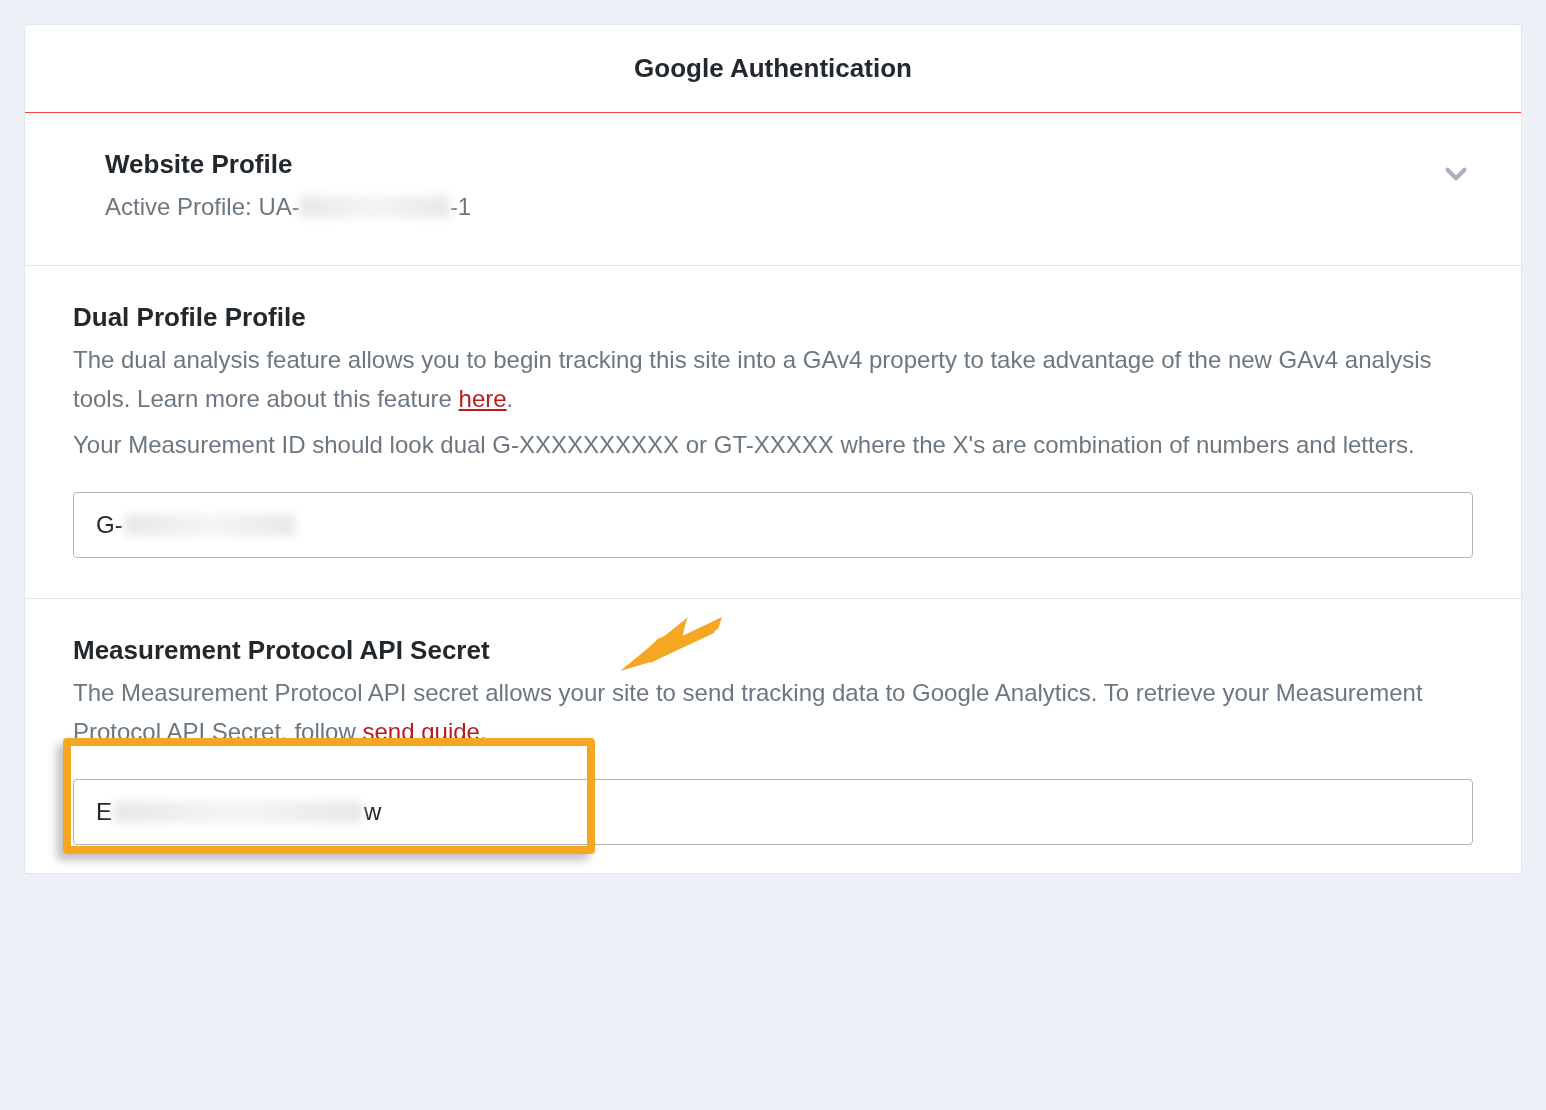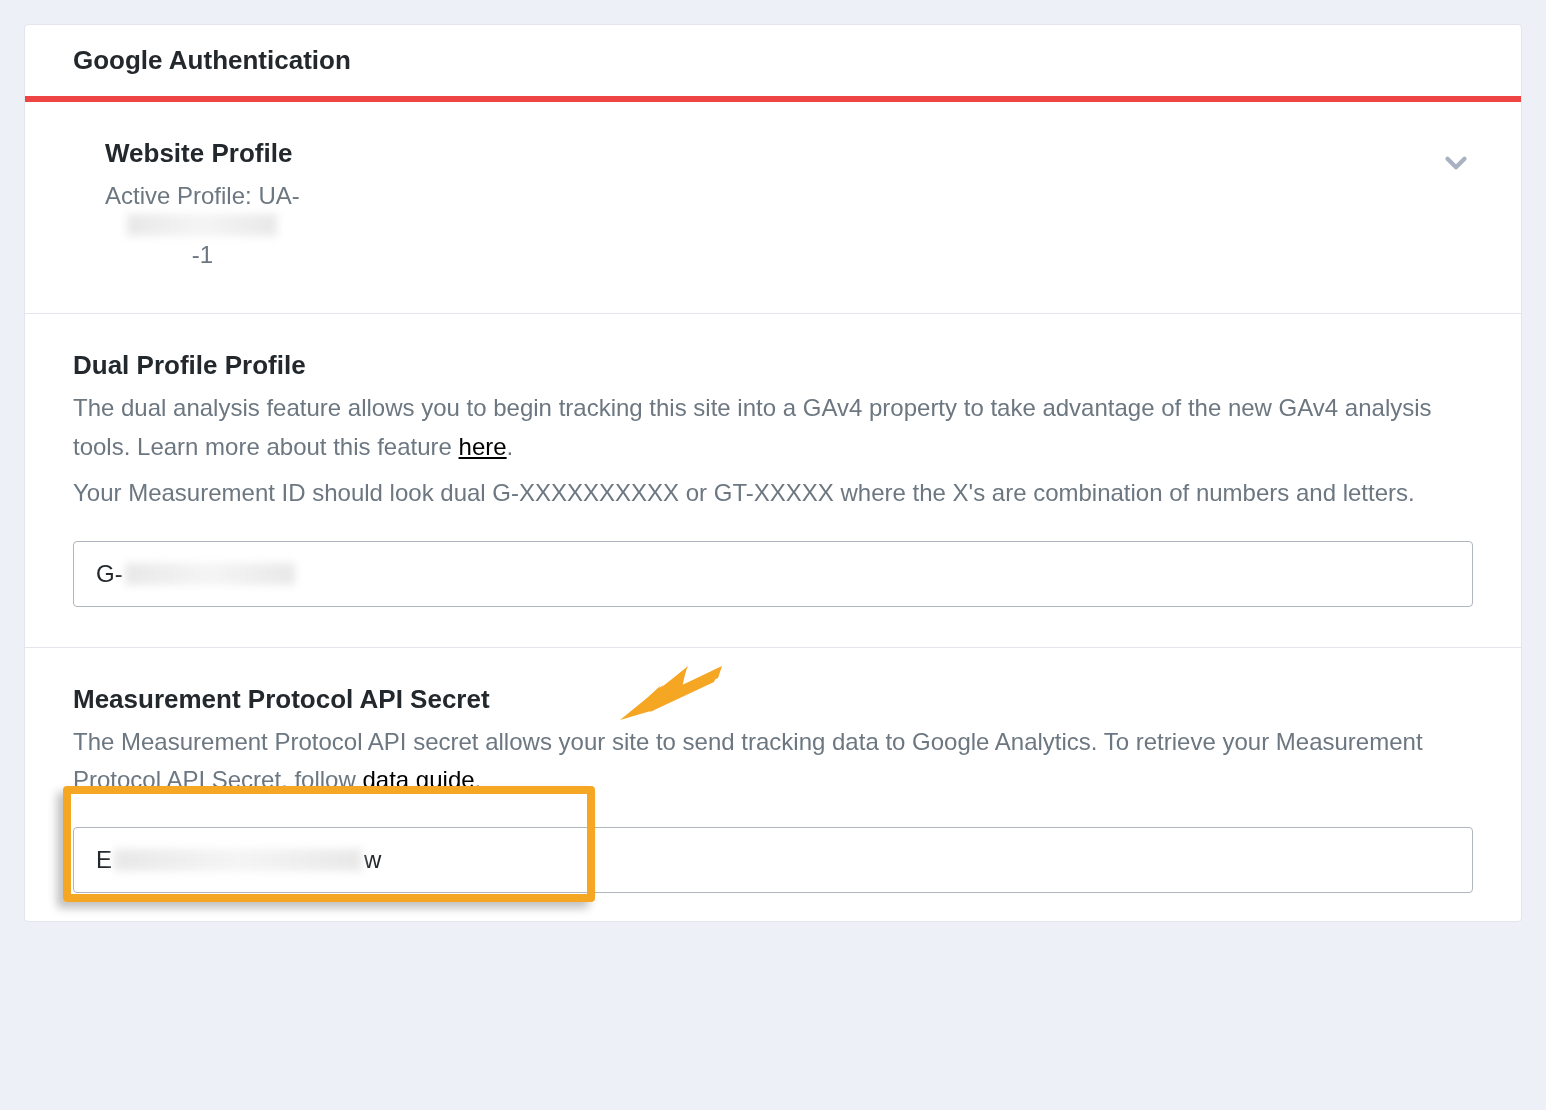--- a/index.html
+++ b/index.html
@@ -14,22 +14,23 @@
       width: 1546px;
       height: 1110px;
     }
     .panel {
       background: #ffffff;
       border: 1px solid #e3e6ed;
       border-radius: 4px;
       width: 100%;
     }
     .panel-header {
-      padding: 20px 48px;
-      border-bottom: 6px solid #ef4444;
+      padding: 28px 48px;
+      border-bottom: 1px solid #ef4444;
+      text-align: center;
     }
     .panel-header-title {
       font-size: 26px;
       font-weight: 700;
       color: #23282d;
     }
     .section {
       padding: 36px 48px 40px 48px;
       border-bottom: 1px solid #e3e6ed;
       position: relative;
@@ -51,21 +52,20 @@
     }
     .section-subtext {
       font-size: 24px;
       color: #6c7781;
       line-height: 1.55;
     }
     .active-profile-line {
       display: flex;
       align-items: center;
       gap: 0;
-      flex-direction: column;
     }
     .redacted-block {
       display: inline-block;
       background: #ffffff;
       height: 22px;
       vertical-align: middle;
       filter: blur(4px);
       background-image: linear-gradient(90deg, #e8e8e8 0%, #f5f5f5 50%, #e8e8e8 100%);
     }
     .chevron {
@@ -76,21 +76,21 @@
       flex-shrink: 0;
       margin-top: 8px;
     }
     .description {
       font-size: 24px;
       color: #6c7781;
       line-height: 1.6;
       margin-bottom: 8px;
     }
     .description a {
-      color: #000000;
+      color: #b91c1c;
       text-decoration: underline;
     }
     .input-wrap {
       margin-top: 28px;
     }
     .input-display {
       width: 100%;
       border: 1px solid #b0b5bf;
       border-radius: 4px;
       padding: 18px 22px;
@@ -179,21 +179,21 @@
           <polygon points="2,60 38,32 32,52 96,22 102,8 62,28 68,8"></polygon>
           <polygon points="2,60 45,25 36,50"></polygon>
           <path d="M 8 58 L 40 30 L 34 48 L 98 18 L 100 8 L 64 28 L 68 10 Z"></path>
         </g>
         <g fill="#f5a623">
           <path d="M 6 60 L 42 26 L 35 48 L 100 18 L 104 6 L 62 26 L 70 6 Z"></path>
         </g>
       </svg>
     </div>
     <div class="description">
-      <span>The Measurement Protocol API secret allows your site to send tracking data to Google Analytics. To retrieve your Measurement Protocol API Secret, follow </span><a href="#">data guide</a><span>.</span>
+      <span>The Measurement Protocol API secret allows your site to send tracking data to Google Analytics. To retrieve your Measurement Protocol API Secret, follow </span><a href="#">send guide</a><span>.</span>
     </div>
     <div class="input-wrap">
       <div class="input-display">
         <span>E</span>
         <span class="redacted-block" style="width:248px; margin:0 2px;"></span>
         <span>w</span>
       </div>
     </div>
     <div class="highlight-box"></div>
   </div>

